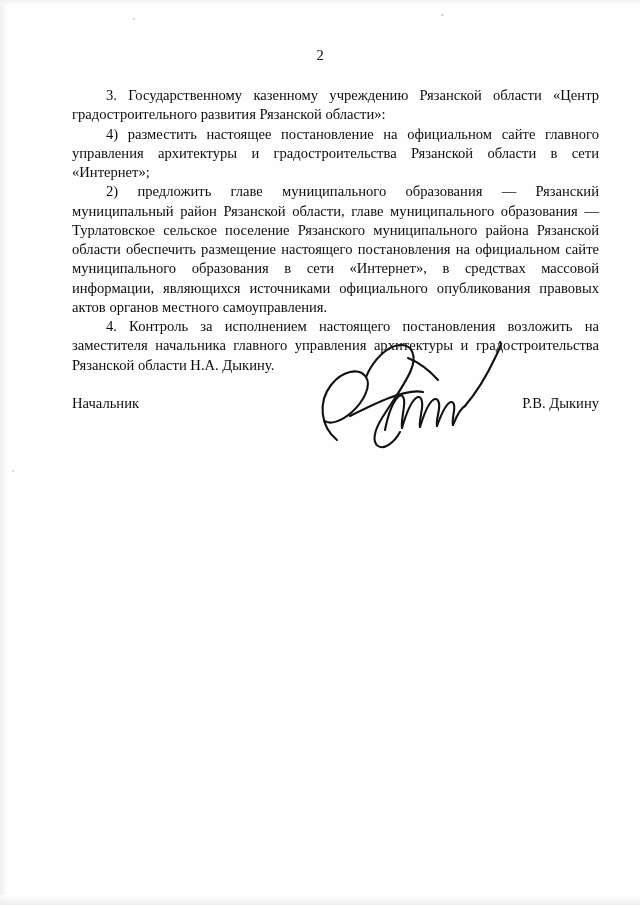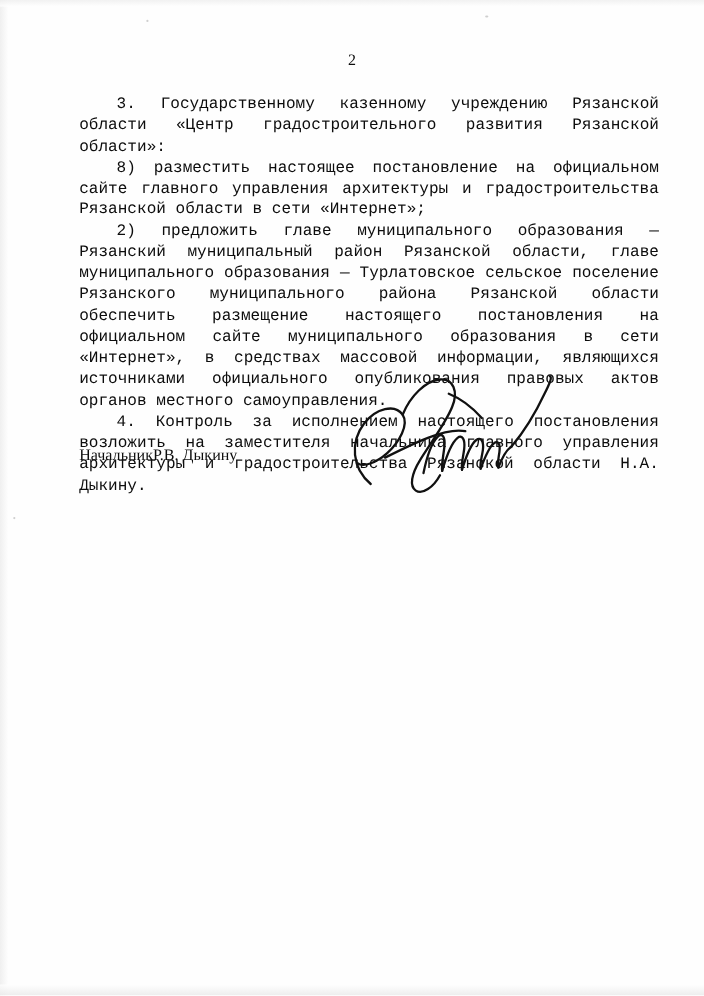--- a/index.html
+++ b/index.html
@@ -55,42 +55,40 @@
   }
   .content {
     position: absolute;
     left: 72px;
     top: 86px;
     width: 527px;
     font-size: 14.6px;
     line-height: 1.32;
     text-align: justify;
     text-justify: inter-word;
-    font-family: Liberation Mono, monospace;
   }
   .para {
     margin: 0 0 0 0;
     text-indent: 34px;
     text-align: justify;
   }
   .para + .para {
     margin-top: 0px;
   }
   .sig-block {
     position: absolute;
     left: 72px;
     top: 395px;
     width: 527px;
     font-size: 14.6px;
   }
   .sig-row {
     display: flex;
-    justify-content: flex-start;
+    justify-content: space-between;
     align-items: baseline;
-    margin-top: 11px;
   }
   .sig-title { white-space: nowrap; }
   .sig-name { white-space: nowrap; }
   .signature {
     position: absolute;
     left: 290px;
     top: 340px;
     width: 230px;
     height: 115px;
     pointer-events: none;
@@ -111,21 +109,21 @@
   <div class="edge-bottom"></div>
 
   <div class="speck" style="left:133px;top:18px;width:2px;height:2px;"></div>
   <div class="speck" style="left:441px;top:14px;width:3px;height:2px;"></div>
   <div class="speck" style="left:12px;top:470px;width:2px;height:2px;"></div>
 
   <div class="page-number">2</div>
 
   <div class="content">
     <p class="para">3. Государственному казенному учреждению Рязанской области «Центр градостроительного развития Рязанской области»:</p>
-    <p class="para">8) разместить настоящее постановление на официальном сайте главного управления архитектуры и градостроительства Рязанской области в сети «Интернет»;</p>
+    <p class="para">4) разместить настоящее постановление на официальном сайте главного управления архитектуры и градостроительства Рязанской области в сети «Интернет»;</p>
     <p class="para">2) предложить главе муниципального образования — Рязанский муниципальный район Рязанской области, главе муниципального образования — Турлатовское сельское поселение Рязанского муниципального района Рязанской области обеспечить размещение настоящего постановления на официальном сайте муниципального образования в сети «Интернет», в средствах массовой информации, являющихся источниками официального опубликования правовых актов органов местного самоуправления.</p>
     <p class="para">4. Контроль за исполнением настоящего постановления возложить на заместителя начальника главного управления архитектуры и градостроительства Рязанской области Н.А. Дыкину.</p>
   </div>
 
   <div class="sig-block">
     <div class="sig-row">
       <span class="sig-title">Начальник</span>
       <span class="sig-name">Р.В. Дыкину</span>
     </div>
   </div>

